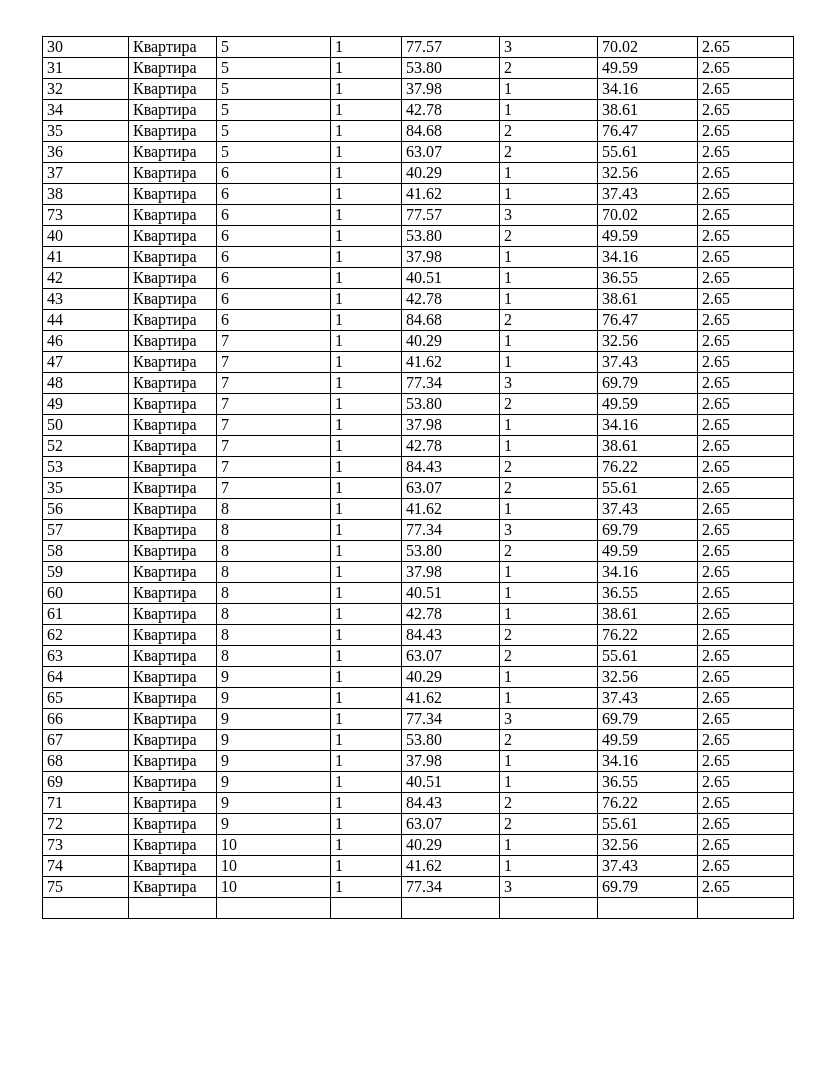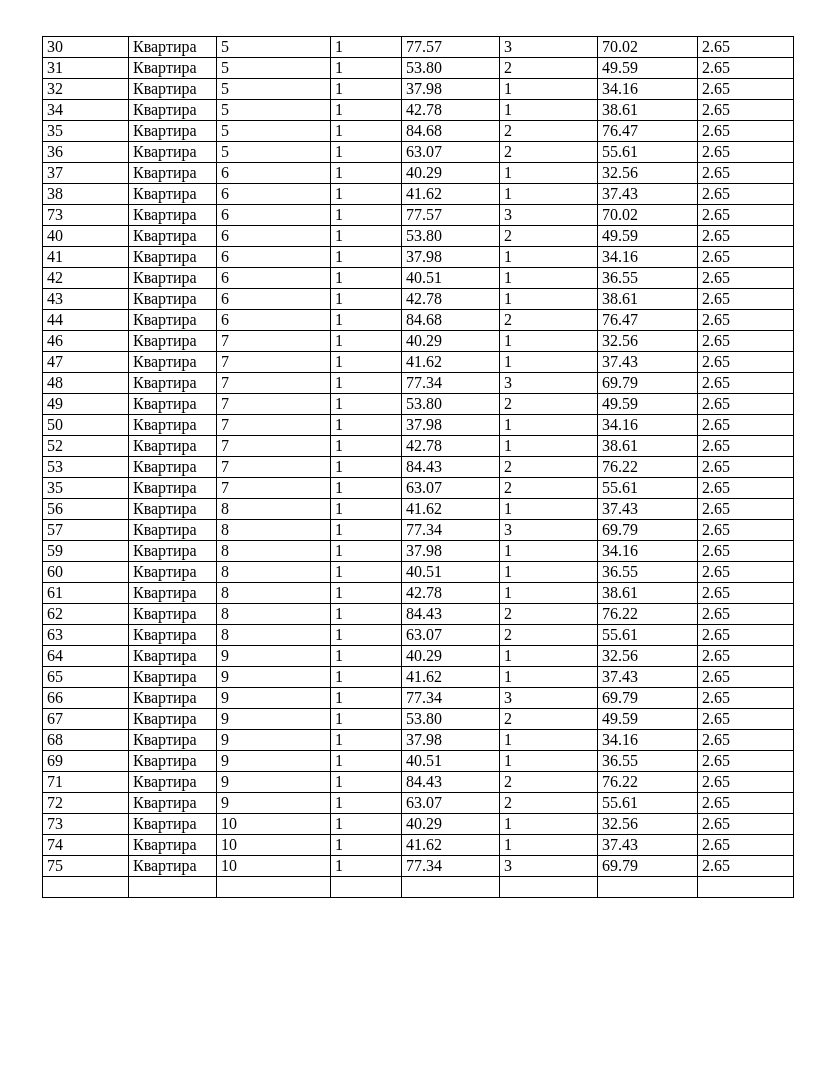--- a/index.html
+++ b/index.html
@@ -290,20 +290,30 @@
           <td>57</td>
           <td>Квартира</td>
           <td>8</td>
           <td>1</td>
           <td>77.34</td>
           <td>3</td>
           <td>69.79</td>
           <td>2.65</td>
         </tr>
         <tr>
+          <td>58</td>
+          <td>Квартира</td>
+          <td>8</td>
+          <td>1</td>
+          <td>53.80</td>
+          <td>2</td>
+          <td>49.59</td>
+          <td>2.65</td>
+        </tr>
+        <tr>
           <td>59</td>
           <td>Квартира</td>
           <td>8</td>
           <td>1</td>
           <td>37.98</td>
           <td>1</td>
           <td>34.16</td>
           <td>2.65</td>
         </tr>
         <tr>

